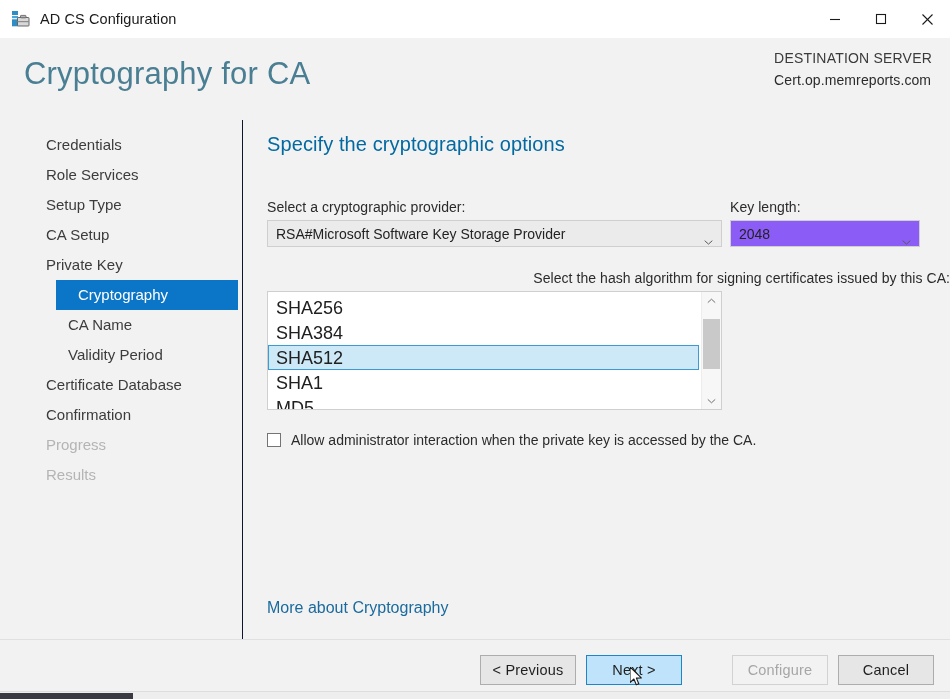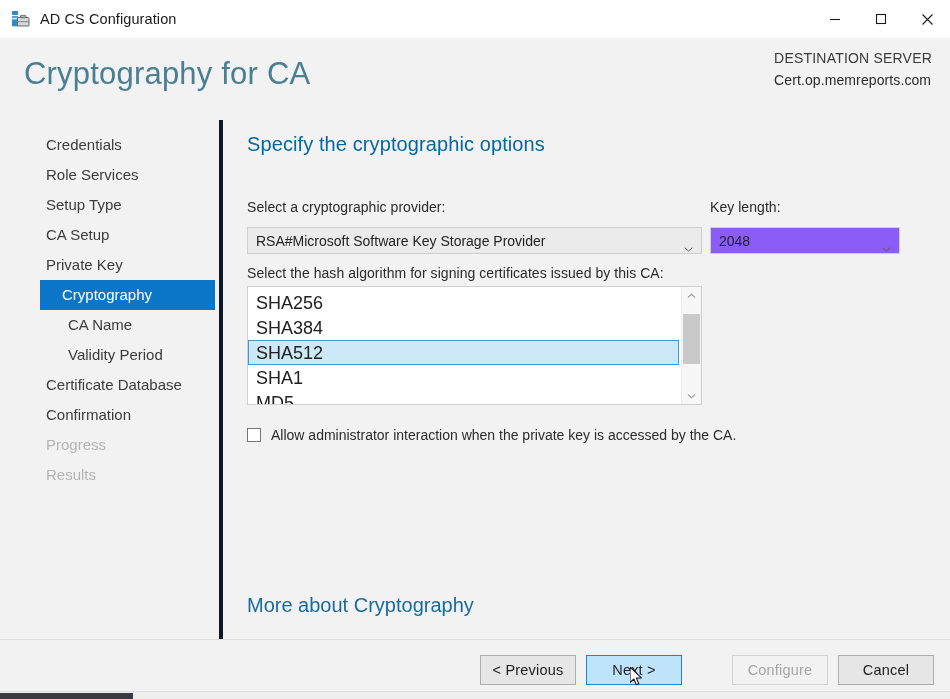--- a/index.html
+++ b/index.html
@@ -99,41 +99,41 @@
   .body-area {
     flex: 1 1 auto;
     display: flex;
     position: relative;
     background: #f2f2f2;
     min-height: 0;
   }
 
   
   .sidebar {
-    width: 223px;
+    width: 243px;
     flex: none;
     padding-top: 10px;
-    border-right: 4px solid #0f172a;
+    border-right: 1px solid #0f172a;
     box-sizing: border-box;
   }
   .nav-item {
     height: 30px;
     line-height: 30px;
     font-size: 15px;
     color: #3c3c3c;
     padding-left: 46px;
     box-sizing: border-box;
     white-space: nowrap;
   }
   .nav-item.sub { padding-left: 68px; }
   .nav-item.disabled { color: #b4b4b4; }
   .nav-item.active {
     background: #0b76c8;
     color: #ffffff;
-    margin-left: 40px;
+    margin-left: 56px;
     margin-right: 4px;
     padding-left: 22px;
   }
 
   
   .content {
     flex: 1 1 auto;
     position: relative;
     padding-left: 24px;
     padding-top: 8px;
@@ -155,21 +155,21 @@
   .fld-label {
     font-size: 14px;
     color: #2b2b2b;
     letter-spacing: 0.05px;
   }
   .provider-col { width: 455px; flex: none; }
   .keylen-col  { width: 190px; flex: none; margin-left: 8px; }
 
   .row-fields {
     display: flex;
-    margin-top: 12px;
+    margin-top: 5px;
   }
   .combo {
     height: 27px;
     box-sizing: border-box;
     border: 1px solid #cfcfcf;
     display: flex;
     align-items: center;
     font-size: 14px;
     color: #232323;
     padding-left: 8px;
@@ -179,23 +179,24 @@
   .combo.white { background: #8b5cf6; }
   .combo .arrow {
     position: absolute;
     right: 8px;
     top: 50%;
     margin-top: -2px;
     width: 9px; height: 5px;
   }
 
   .list-label {
-    margin-top: 11px;
+    margin-top: 23px;
     font-size: 14px;
     color: #2b2b2b;
+    text-align: right;
   }
 
   .listbox {
     margin-top: 5px;
     width: 455px;
     height: 119px;
     box-sizing: border-box;
     border: 1px solid #cfcfcf;
     background: #ffffff;
     display: flex;
@@ -264,21 +265,21 @@
   .checkrow .lbl {
     margin-left: 10px;
     font-size: 14px;
     color: #2b2b2b;
   }
 
   .link {
     position: absolute;
     left: 24px;
     bottom: 22px;
-    font-size: 20px;
+    font-size: 16px;
     color: #1a6a9e;
     white-space: nowrap;
   }
 
   
   .footer {
     height: 51px;
     flex: none;
     border-top: 1px solid #e0e0e0;
     background: #f2f2f2;

